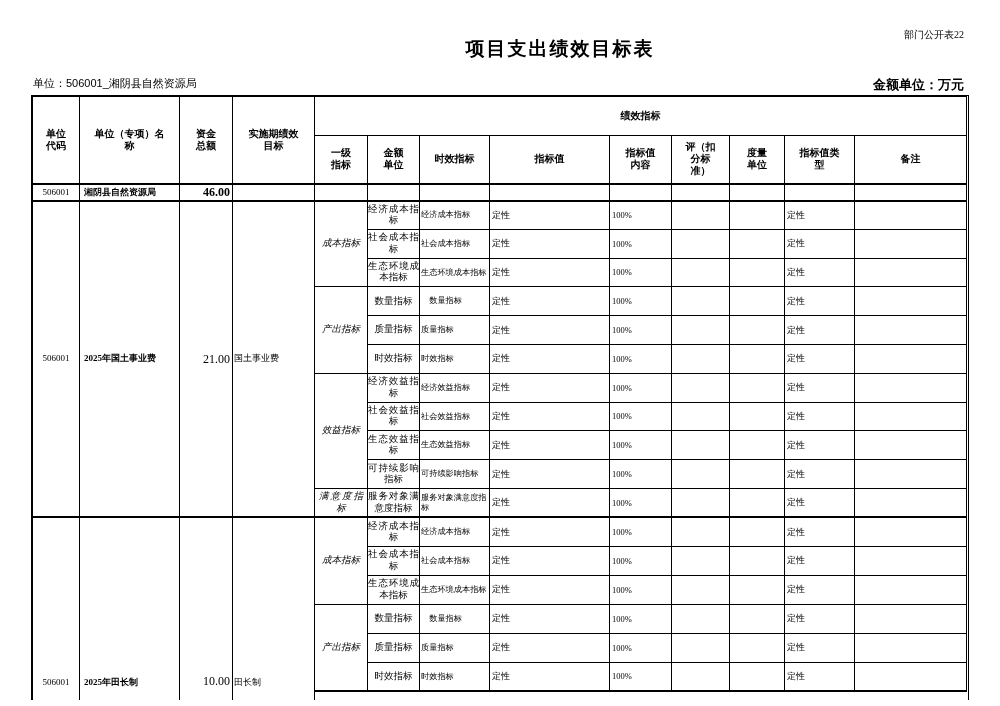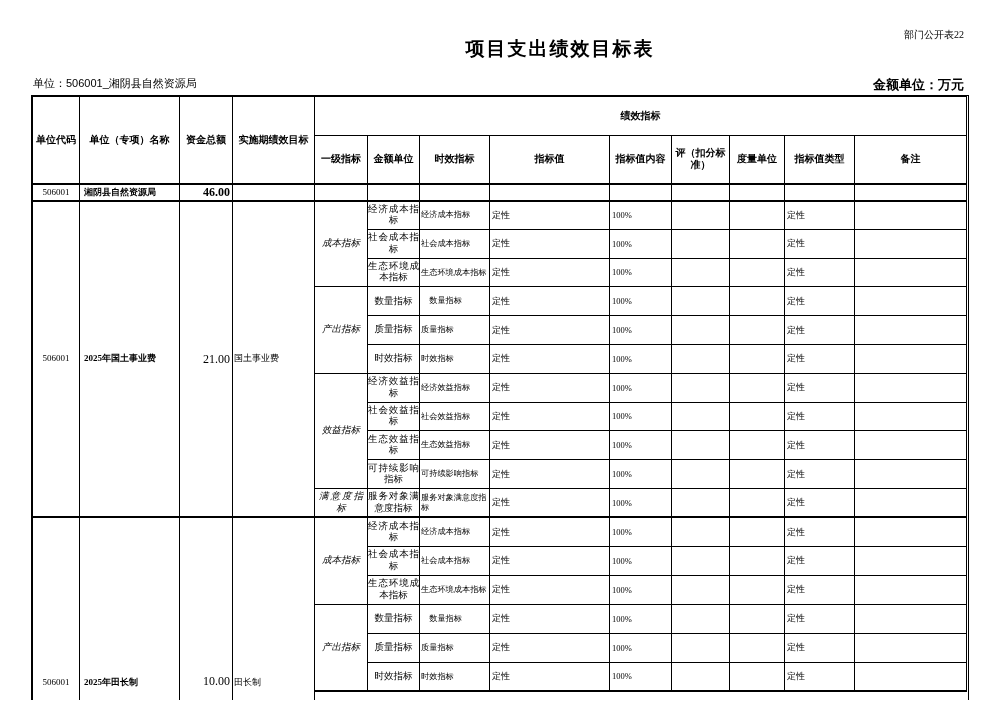--- a/index.html
+++ b/index.html
@@ -14,21 +14,21 @@
     font-size:19px;font-weight:bold;transform:translateX(60px);letter-spacing:2px;}
   .unit-line{position:absolute;top:76px;left:33px;font-size:11px;font-weight:normal;
     font-family:"Liberation Sans","DejaVu Sans",sans-serif;}
   .amount-line{position:absolute;top:76px;right:36px;font-size:13px;font-weight:bold;
     font-family:"Liberation Sans","DejaVu Sans",sans-serif;}
 
   .tbl-wrap{position:absolute;left:31px;top:95px;width:936px;
     border:1px solid #000;border-bottom:none;}
   table{border-collapse:collapse;table-layout:fixed;width:934px;}
   td,th{border:1px solid #000;overflow:hidden;line-height:1.2;vertical-align:middle;padding:0;}
-  th{font-size:10px;font-weight:bold;text-align:center;padding:0 3px;margin-left:37px;}
+  th{font-size:10px;font-weight:bold;text-align:center;padding:0 13px;margin-left:37px;}
   .c1{text-align:center;font-size:9px;}
   .c2{text-align:left;padding-left:4px;font-size:9px;font-weight:bold;}
   .c3{text-align:right;padding-right:2px;font-size:12px;}
   .c4{text-align:left;padding-left:1px;font-size:9px;}
   .c5{font-size:9.5px;padding:0 4px;text-align:justify;text-align-last:center;font-style:italic;}
   .c6{font-size:9.5px;text-align:justify;text-align-last:center;}
   .c7{font-size:8.2px;text-align:left;padding-left:1px;}
   .c8{font-size:9px;text-align:left;padding-left:2px;}
   .c9{font-size:8.5px;text-align:left;padding-left:2px;margin-left:7px;}
   .c12{font-size:9px;text-align:left;padding-left:2px;}

